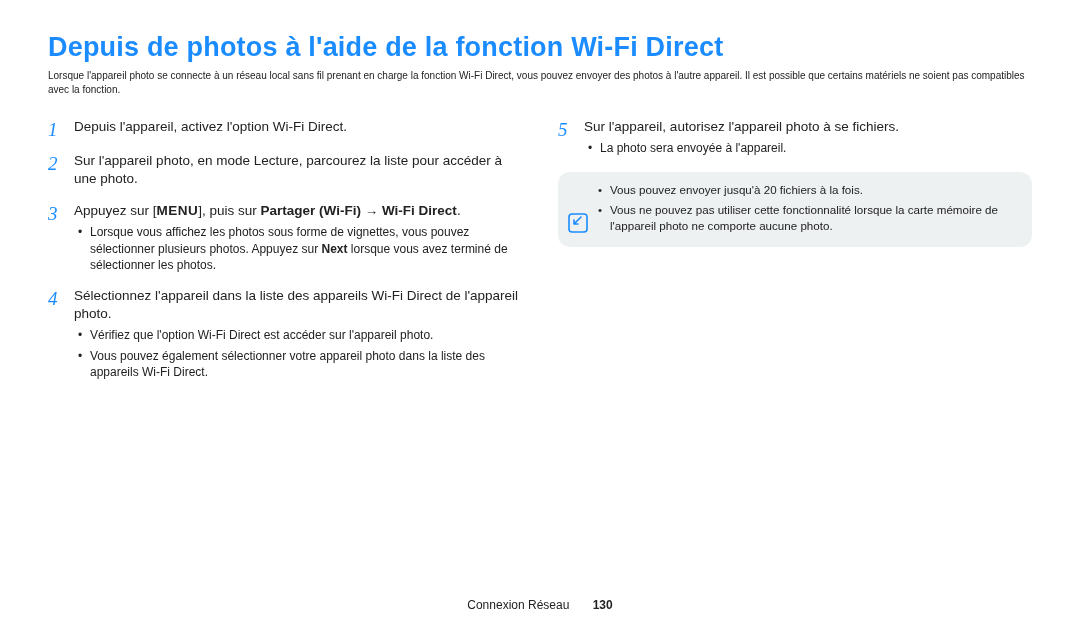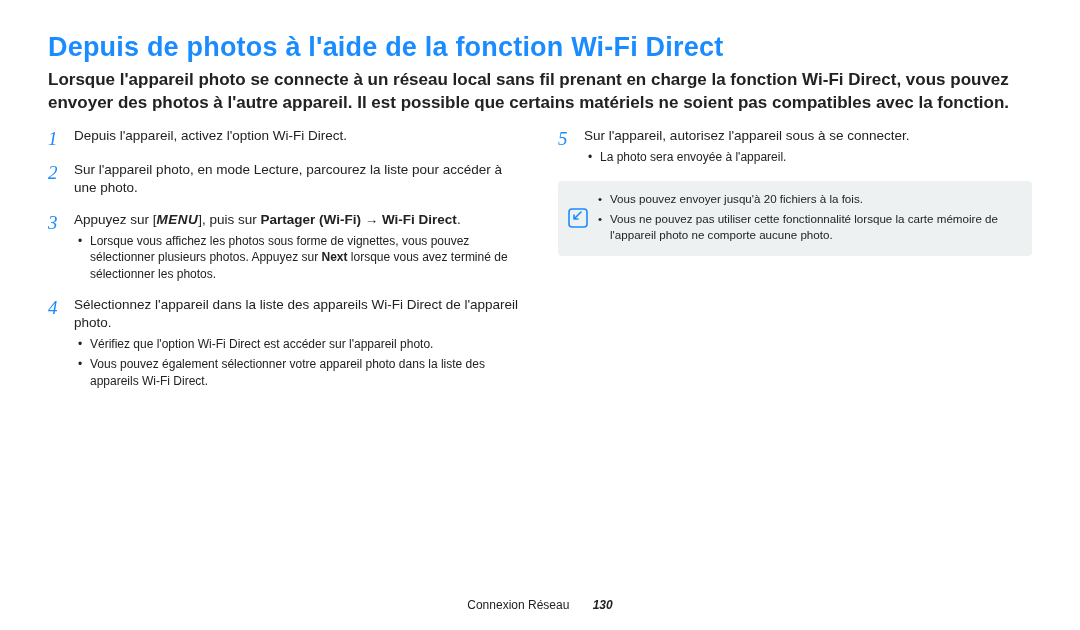--- a/index.html
+++ b/index.html
@@ -1,38 +1,38 @@
 <!DOCTYPE html>
 <html><head>
 <meta charset="utf-8">
 <style>
   * { box-sizing: border-box; margin: 0; padding: 0; }
   html, body { width: 1080px; height: 630px; background: #fff; font-family: "Segoe UI", "Helvetica Neue", Arial, sans-serif; color: #222; }
   .page { padding: 32px 48px 0 48px; }
   h1 { color: #1a8cff; font-weight: 700; font-size: 27px; letter-spacing: 0.2px; margin-bottom: 6px; }
-  .intro { font-size: 17px; line-height: 1.35; margin-bottom: 12px; font-weight: bold; }
+  .intro { font-size: 10px; line-height: 1.35; margin-bottom: 22px; }
   .cols { display: flex; gap: 36px; }
   .col { flex: 1 1 0; }
   ol.steps { list-style: none; counter-reset: none; }
   li.step { display: flex; align-items: flex-start; margin-bottom: 10px; }
   .num { font-style: italic; font-family: Georgia, "Times New Roman", serif; font-size: 19px; color: #1a8cff; width: 26px; flex: 0 0 26px; line-height: 1.25; }
   .step-body { font-size: 13.5px; line-height: 1.35; }
   .step-body .main { margin-bottom: 4px; }
   ul.sub { list-style: none; margin-left: 4px; margin-top: 4px; }
   ul.sub > li { font-size: 12px; line-height: 1.35; position: relative; padding-left: 12px; margin-bottom: 4px; }
   ul.sub > li::before { content: "•"; position: absolute; left: 0; top: 0; }
   b { font-weight: 700; }
-  .menu-glyph { font-weight: 700; letter-spacing: 0.5px; font-style: italic; }
-  .note-box { display: flex; align-items: center; background: #eef1f2; border-radius: 4px; padding: 10px 12px 10px 10px; margin-top: 12px; }
+  .menu-glyph { font-weight: 700; letter-spacing: 0.5px; }
+  .note-box { display: flex; align-items: flex-end; background: #eef1f2; border-radius: 12px; padding: 10px 12px 10px 10px; margin-top: 12px; }
   .note-icon { flex: 0 0 22px; margin-right: 8px; margin-top: 2px; color: #1a8cff; }
   .note-box ul { list-style: none; }
   .note-box ul > li { font-size: 11.6px; line-height: 1.35; position: relative; padding-left: 12px; margin-bottom: 4px; }
   .note-box ul > li::before { content: "•"; position: absolute; left: 0; top: 0; }
   .footer { position: absolute; left: 0; right: 0; bottom: 18px; text-align: center; font-size: 12px; }
-  .footer .pg { font-weight: 700; margin-left: 20px; font-style: italic; }
+  .footer .pg { font-weight: 700; margin-left: 20px; }
 </style>
 </head>
 <body>
 
 <div class="page">
   <h1>Depuis de photos à l'aide de la fonction Wi-Fi Direct</h1>
   <p class="intro">Lorsque l'appareil photo se connecte à un réseau local sans fil prenant en charge la fonction Wi-Fi Direct, vous pouvez envoyer des photos à l'autre appareil. Il est possible que certains matériels ne soient pas compatibles avec la fonction.</p>
 
   <div class="cols">
     <div class="col">
@@ -73,21 +73,21 @@
           </div>
         </li>
       </ol>
     </div>
 
     <div class="col">
       <ol class="steps">
         <li class="step">
           <span class="num">5</span>
           <div class="step-body">
-            <div class="main">Sur l'appareil, autorisez l'appareil sous à se connecter.</div>
+            <div class="main">Sur l'appareil, autorisez l'appareil photo à se fichiers.</div>
             <ul class="sub">
               <li>La photo sera envoyée à l'appareil.</li>
             </ul>
           </div>
         </li>
       </ol>
 
       <div class="note-box">
         <span class="note-icon">
           <svg width="20" height="20" viewBox="0 0 20 20">

